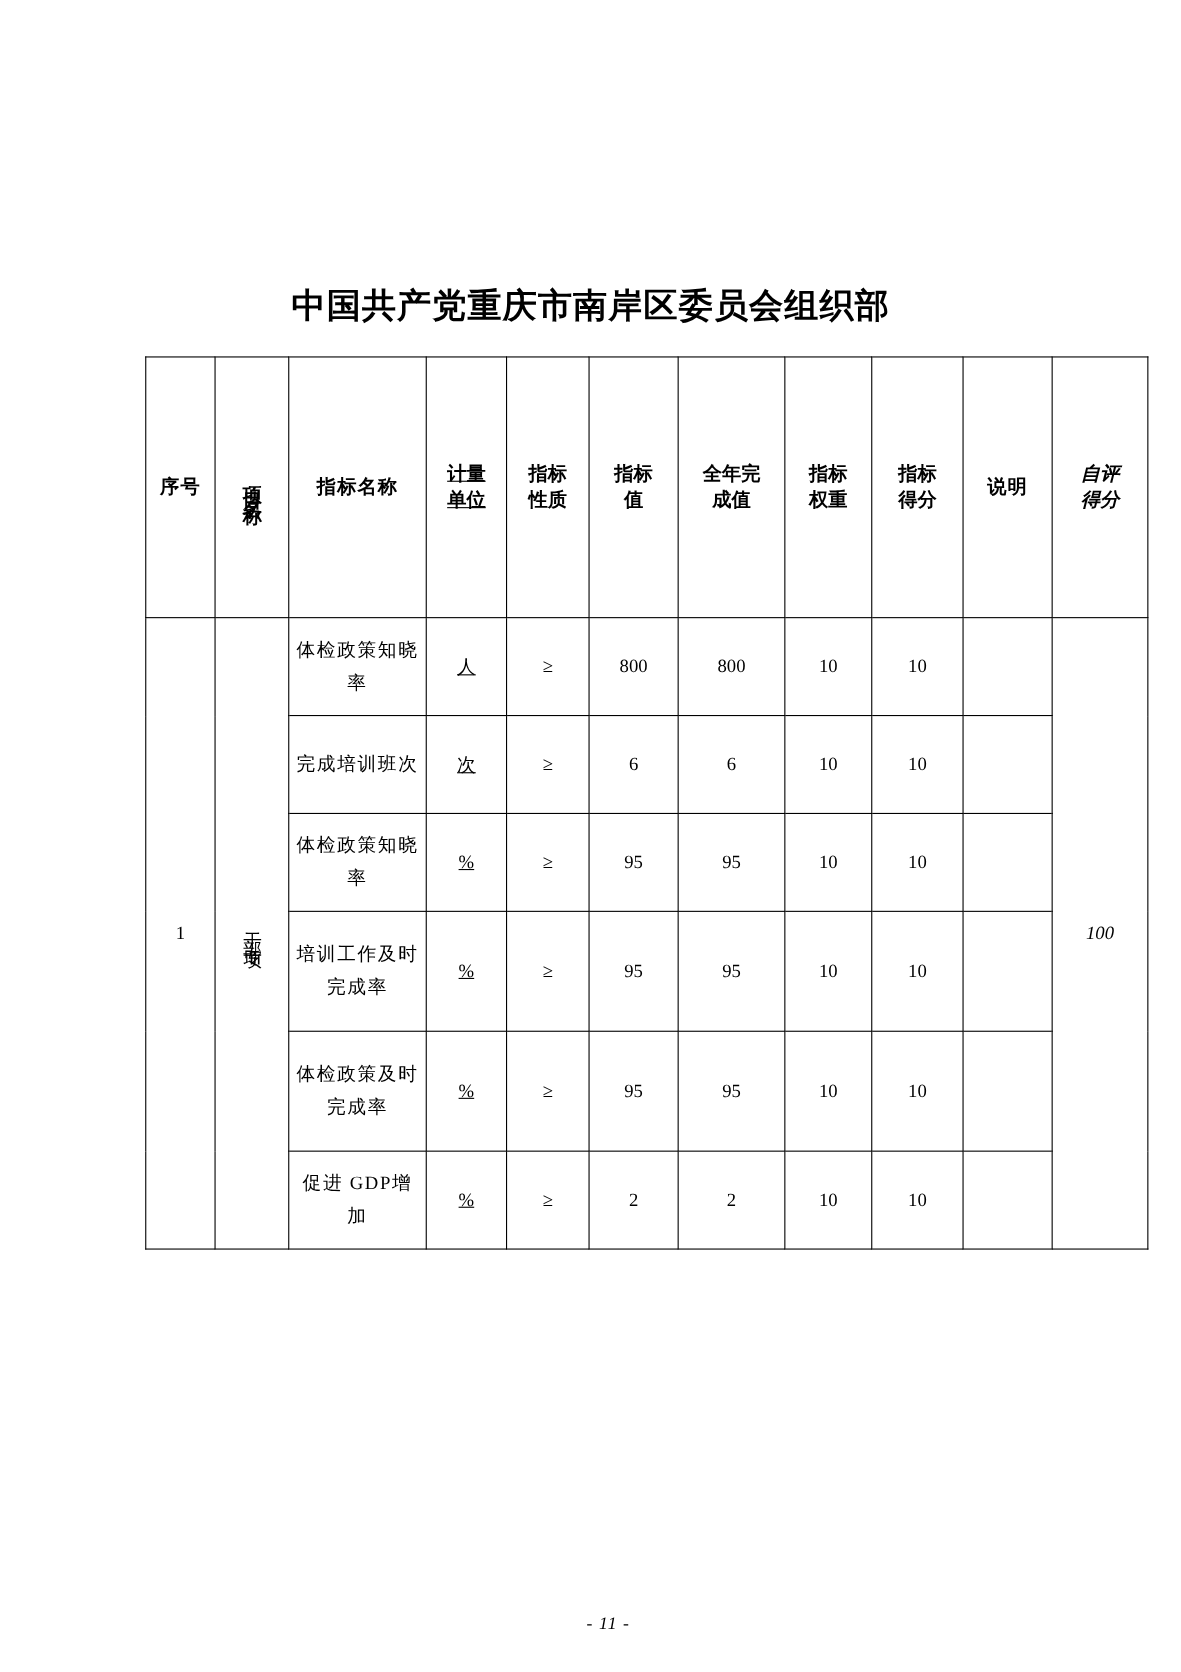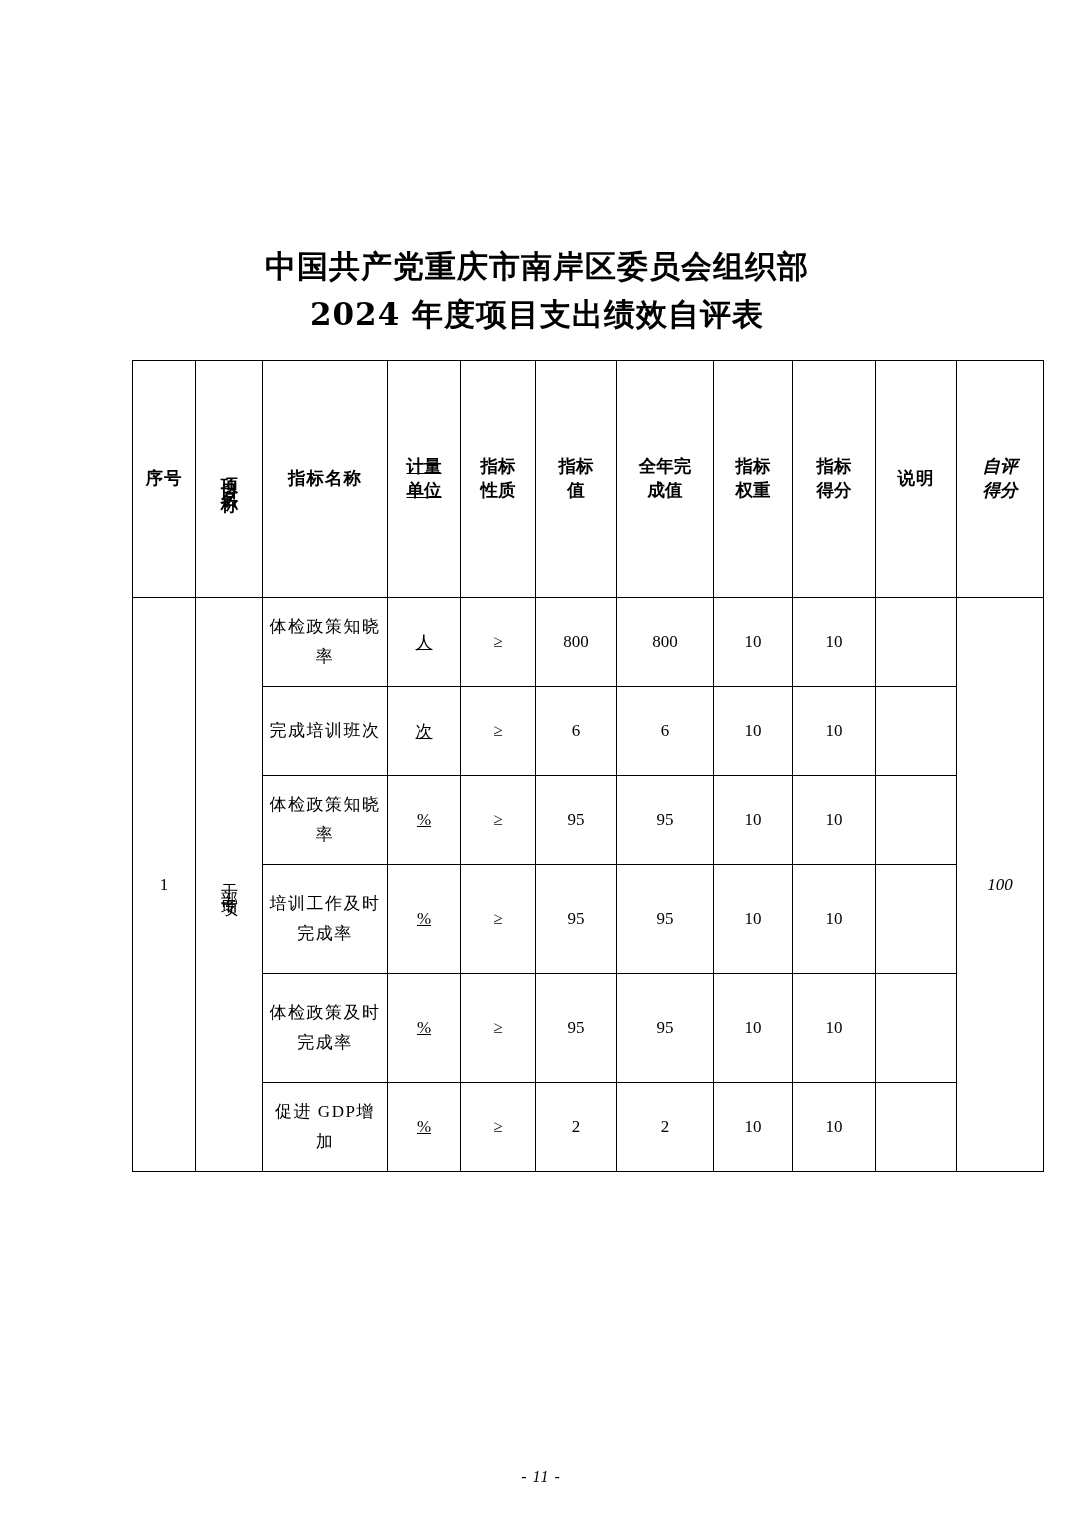--- a/index.html
+++ b/index.html
@@ -11,21 +11,21 @@
     width: 1074px;
     height: 1520px;
     font-family: "Liberation Serif", "DejaVu Serif", serif;
     color: #000000;
     position: relative;
   }
   .page {
     width: 1074px;
     height: 1520px;
     box-sizing: border-box;
-    padding: 4px;
+    padding: 16px;
     position: relative;
   }
   .title-block {
     text-align: center;
     padding-top: 238px;
   }
   .title-line {
     font-family: "DejaVu Serif", "Liberation Serif", serif;
     font-weight: bold;
     font-size: 31px;
@@ -112,21 +112,20 @@
     font-style: italic;
   }
 </style>
 </head>
 <body>
 
 <div class="page">
 
   <div class="title-block">
     <div class="title-line">中国共产党重庆市南岸区委员会组织部</div>
-    <div class="title-line">2024 年度项目支出绩效自评表</div>
   </div>
 
   <div class="table-wrap">
     <table class="perf">
       <thead>
         <tr>
           <td class="idx">
             <span class="vtext">序号</span>
           </td>
           <td class="projname">

